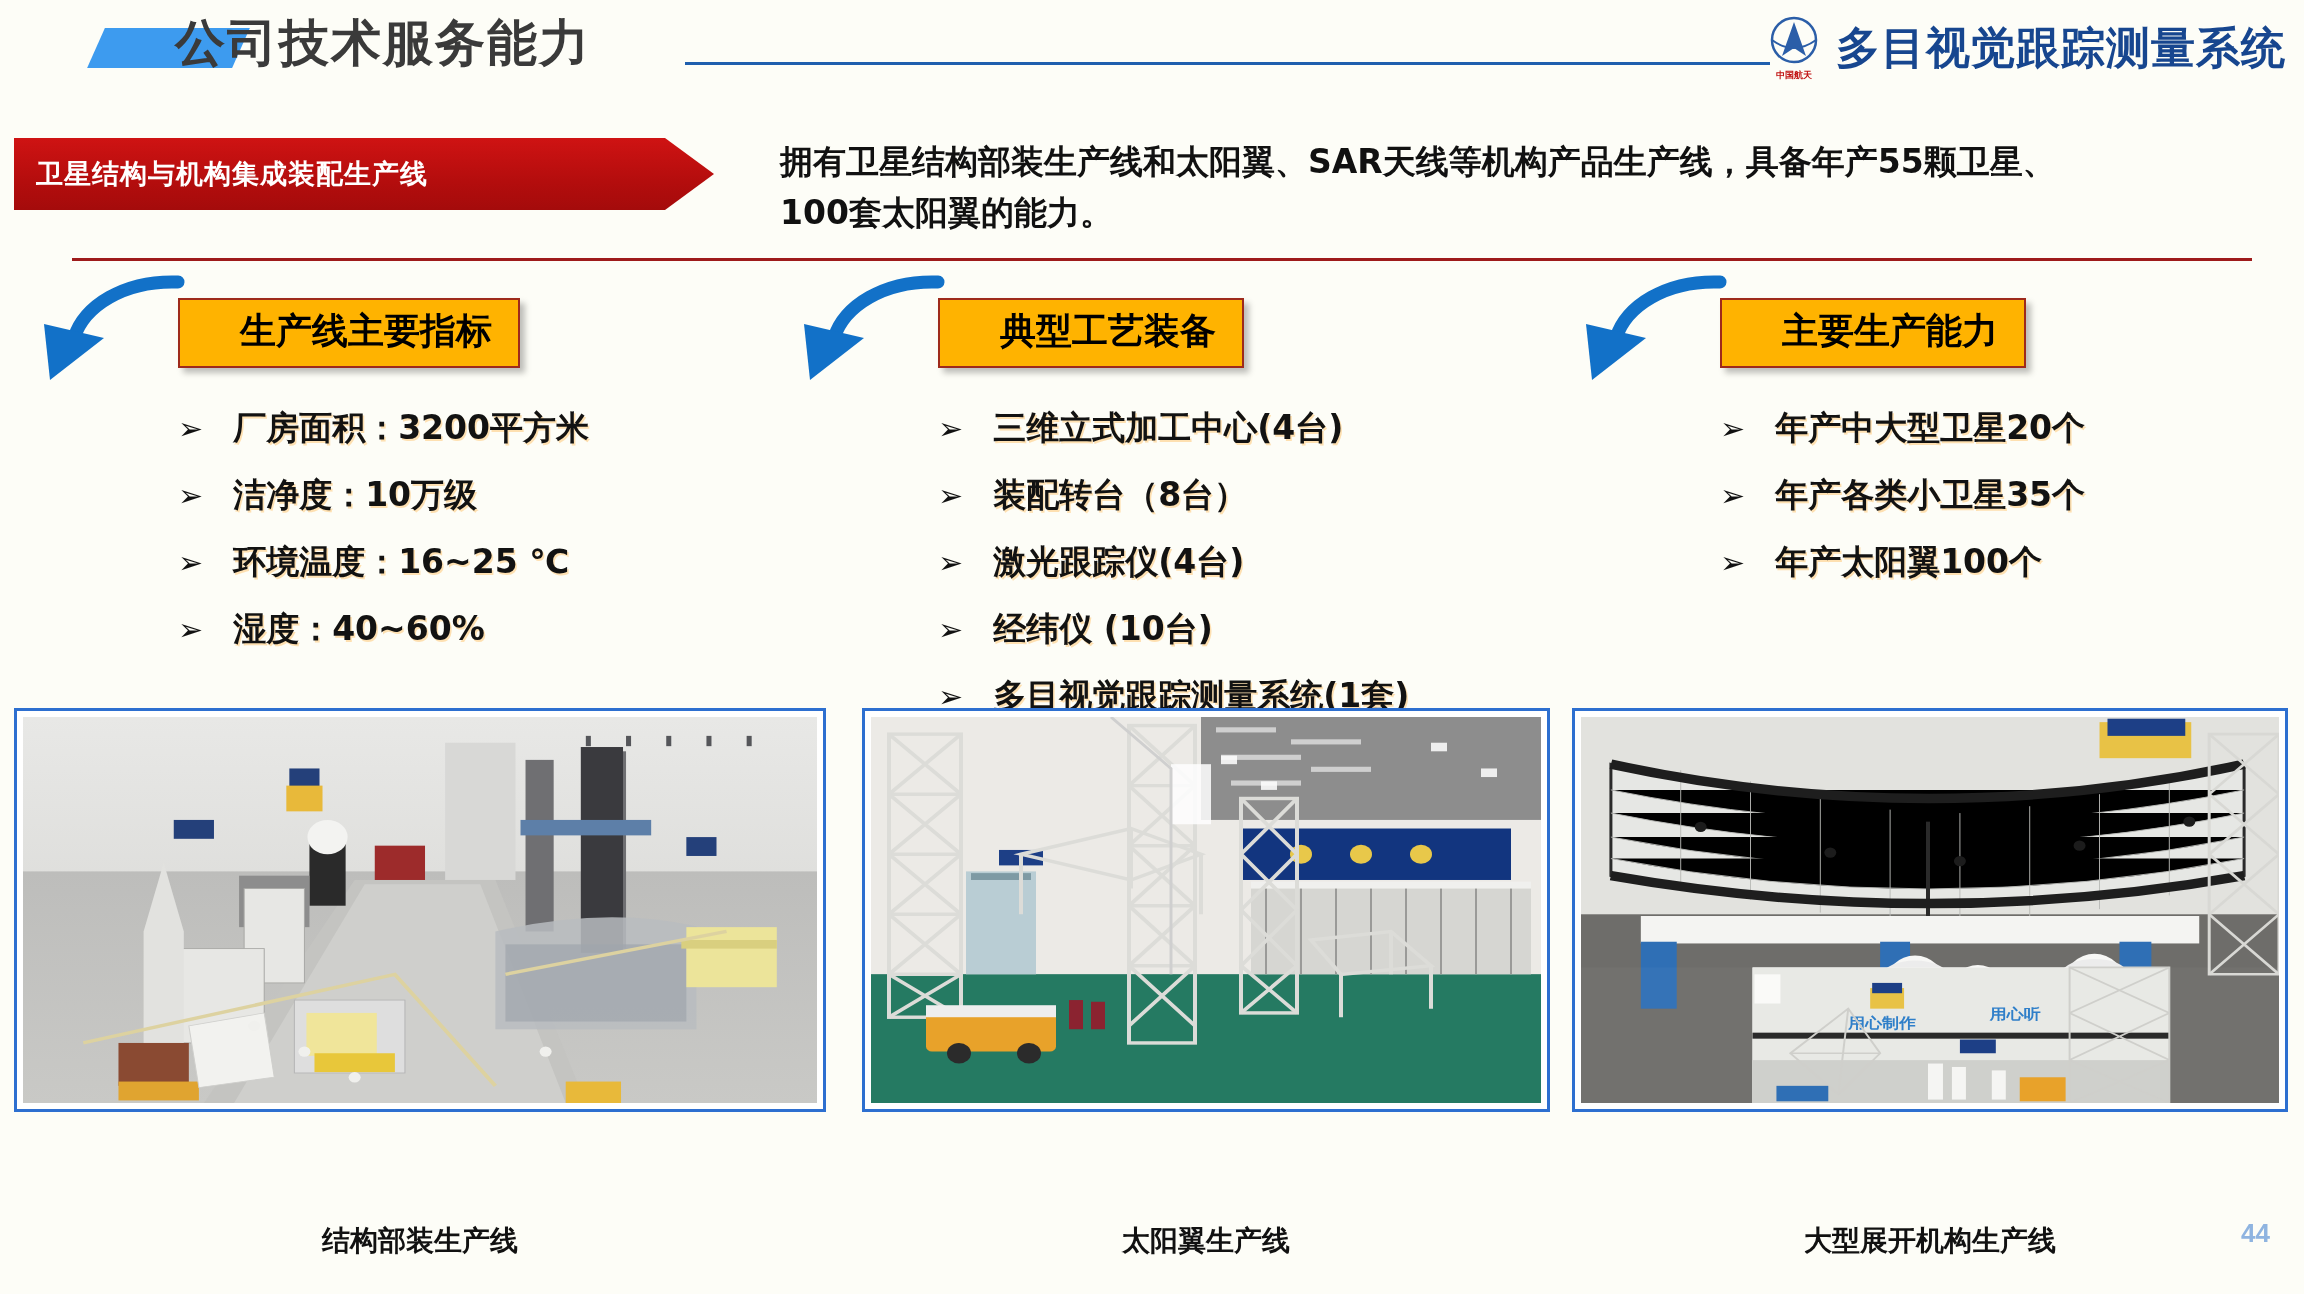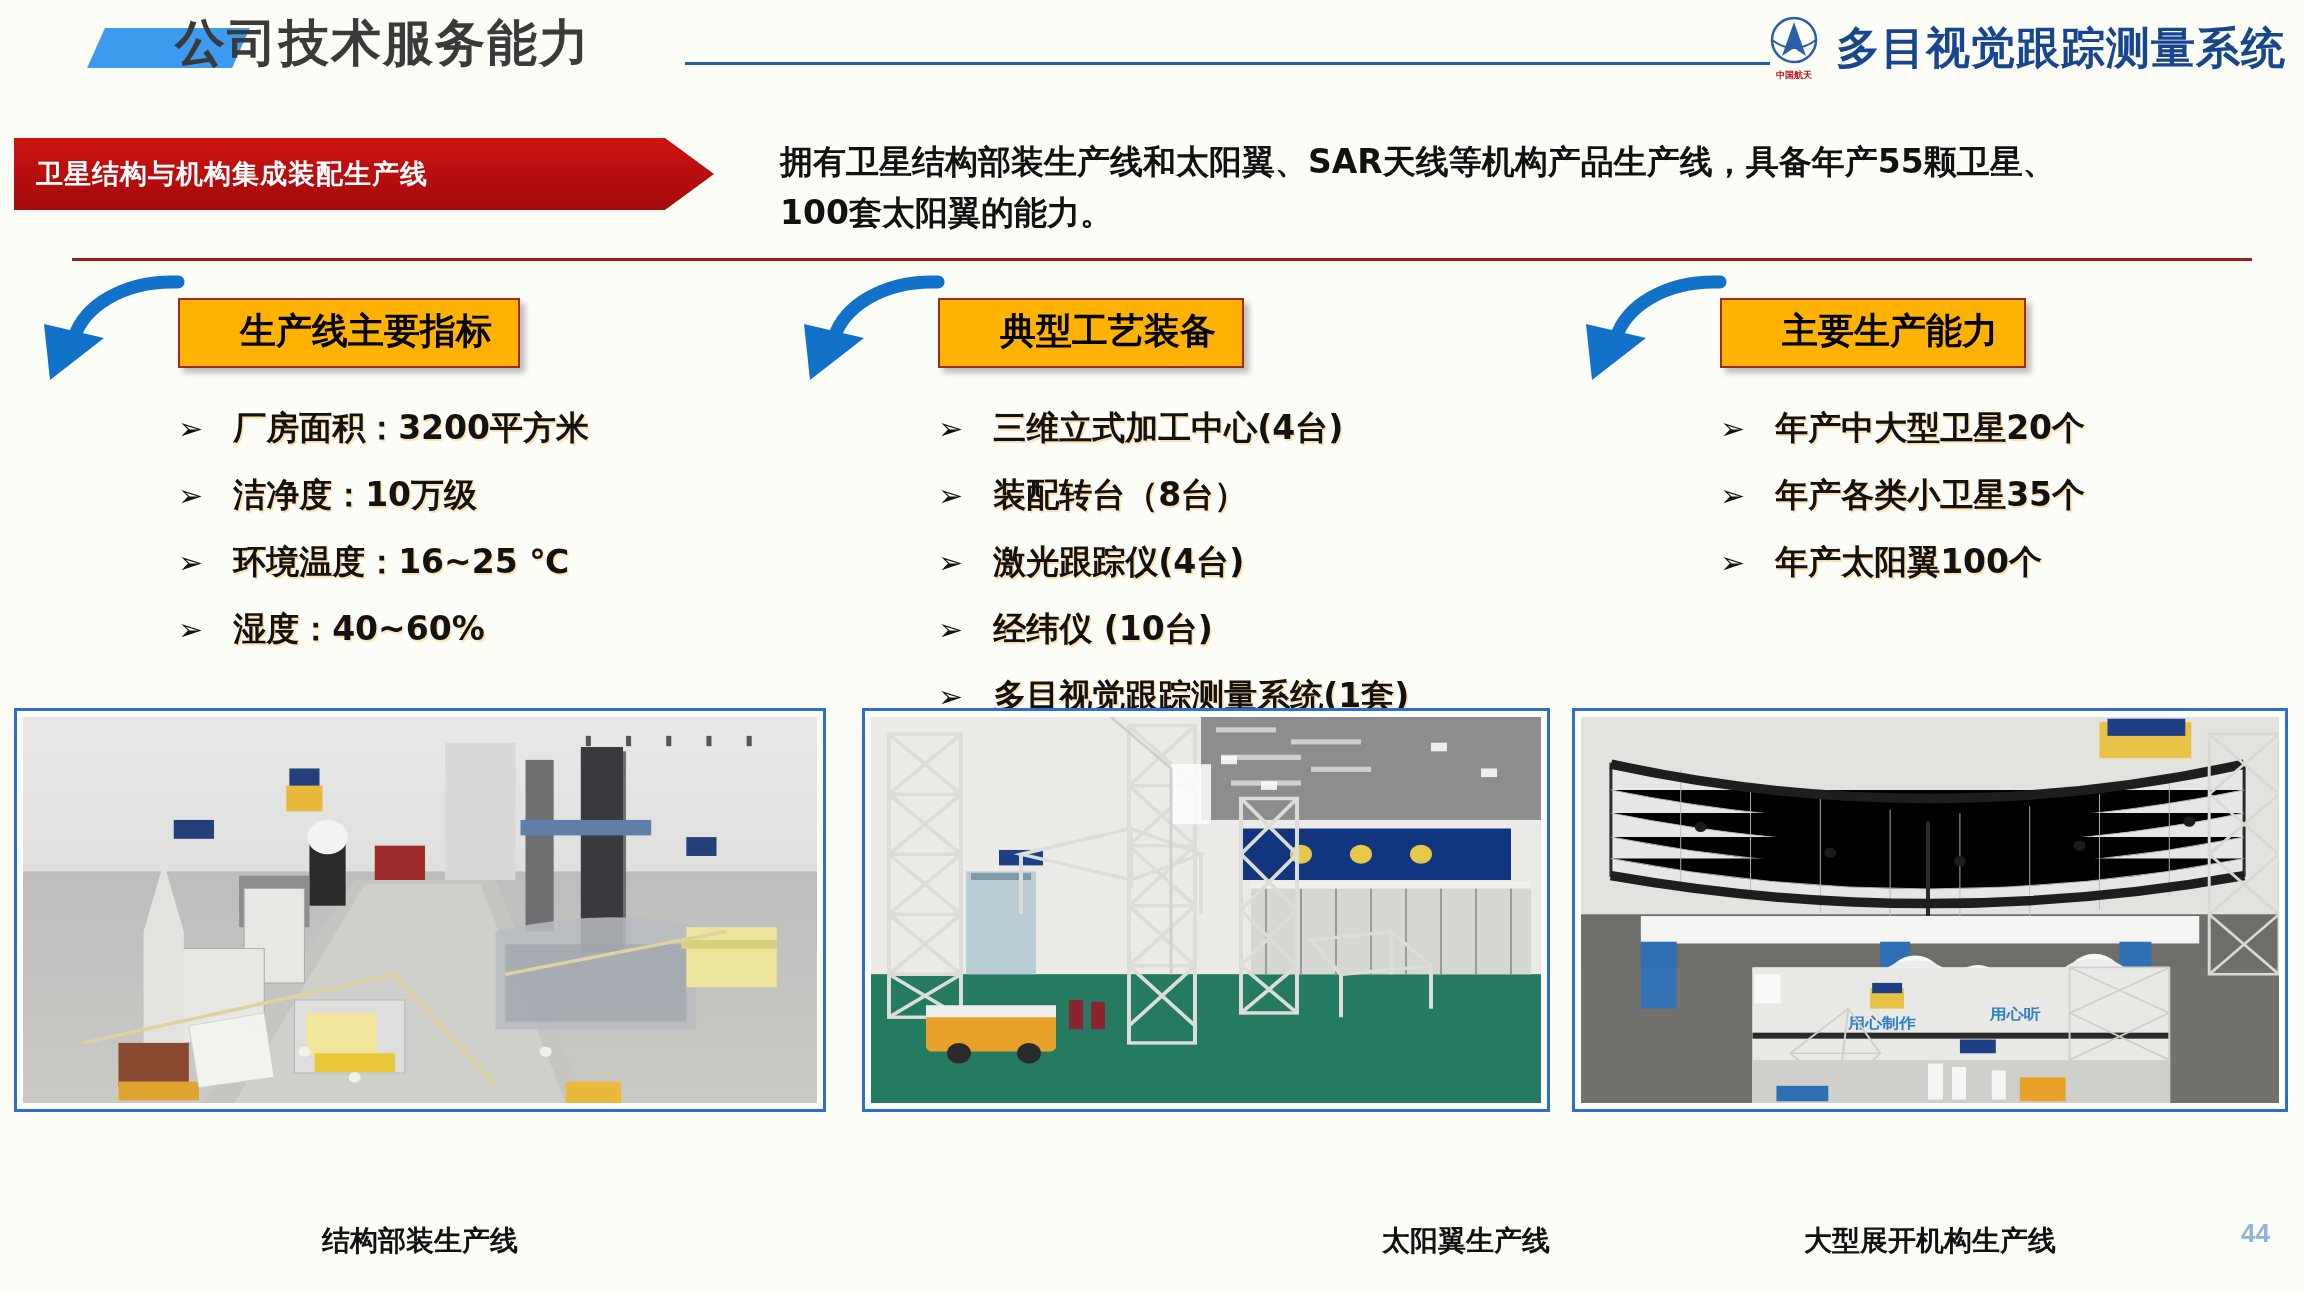--- a/index.html
+++ b/index.html
@@ -96,21 +96,21 @@
   .p2{left:862px;width:688px;}
   .p3{left:1572px;width:716px;}
   .pinner{width:100%;height:100%;position:relative;overflow:hidden;}
 
   .caption{
     position:absolute;top:1222px;
     font-size:28px;font-weight:bold;color:#111;text-align:center;
     font-family:"DejaVu Sans","Liberation Sans",sans-serif;
   }
   .c1{left:14px;width:812px;}
-  .c2{left:862px;width:688px;text-align:right;}
+  .c2{left:862px;width:688px;}
   .c3{left:1572px;width:716px;}
   .pageno{
     position:absolute;right:34px;top:1218px;
     font-size:26px;color:#8fb4e0;font-weight:bold;
     font-family:"Liberation Sans",sans-serif;
   }
 </style>
 </head>
 <body>
 

